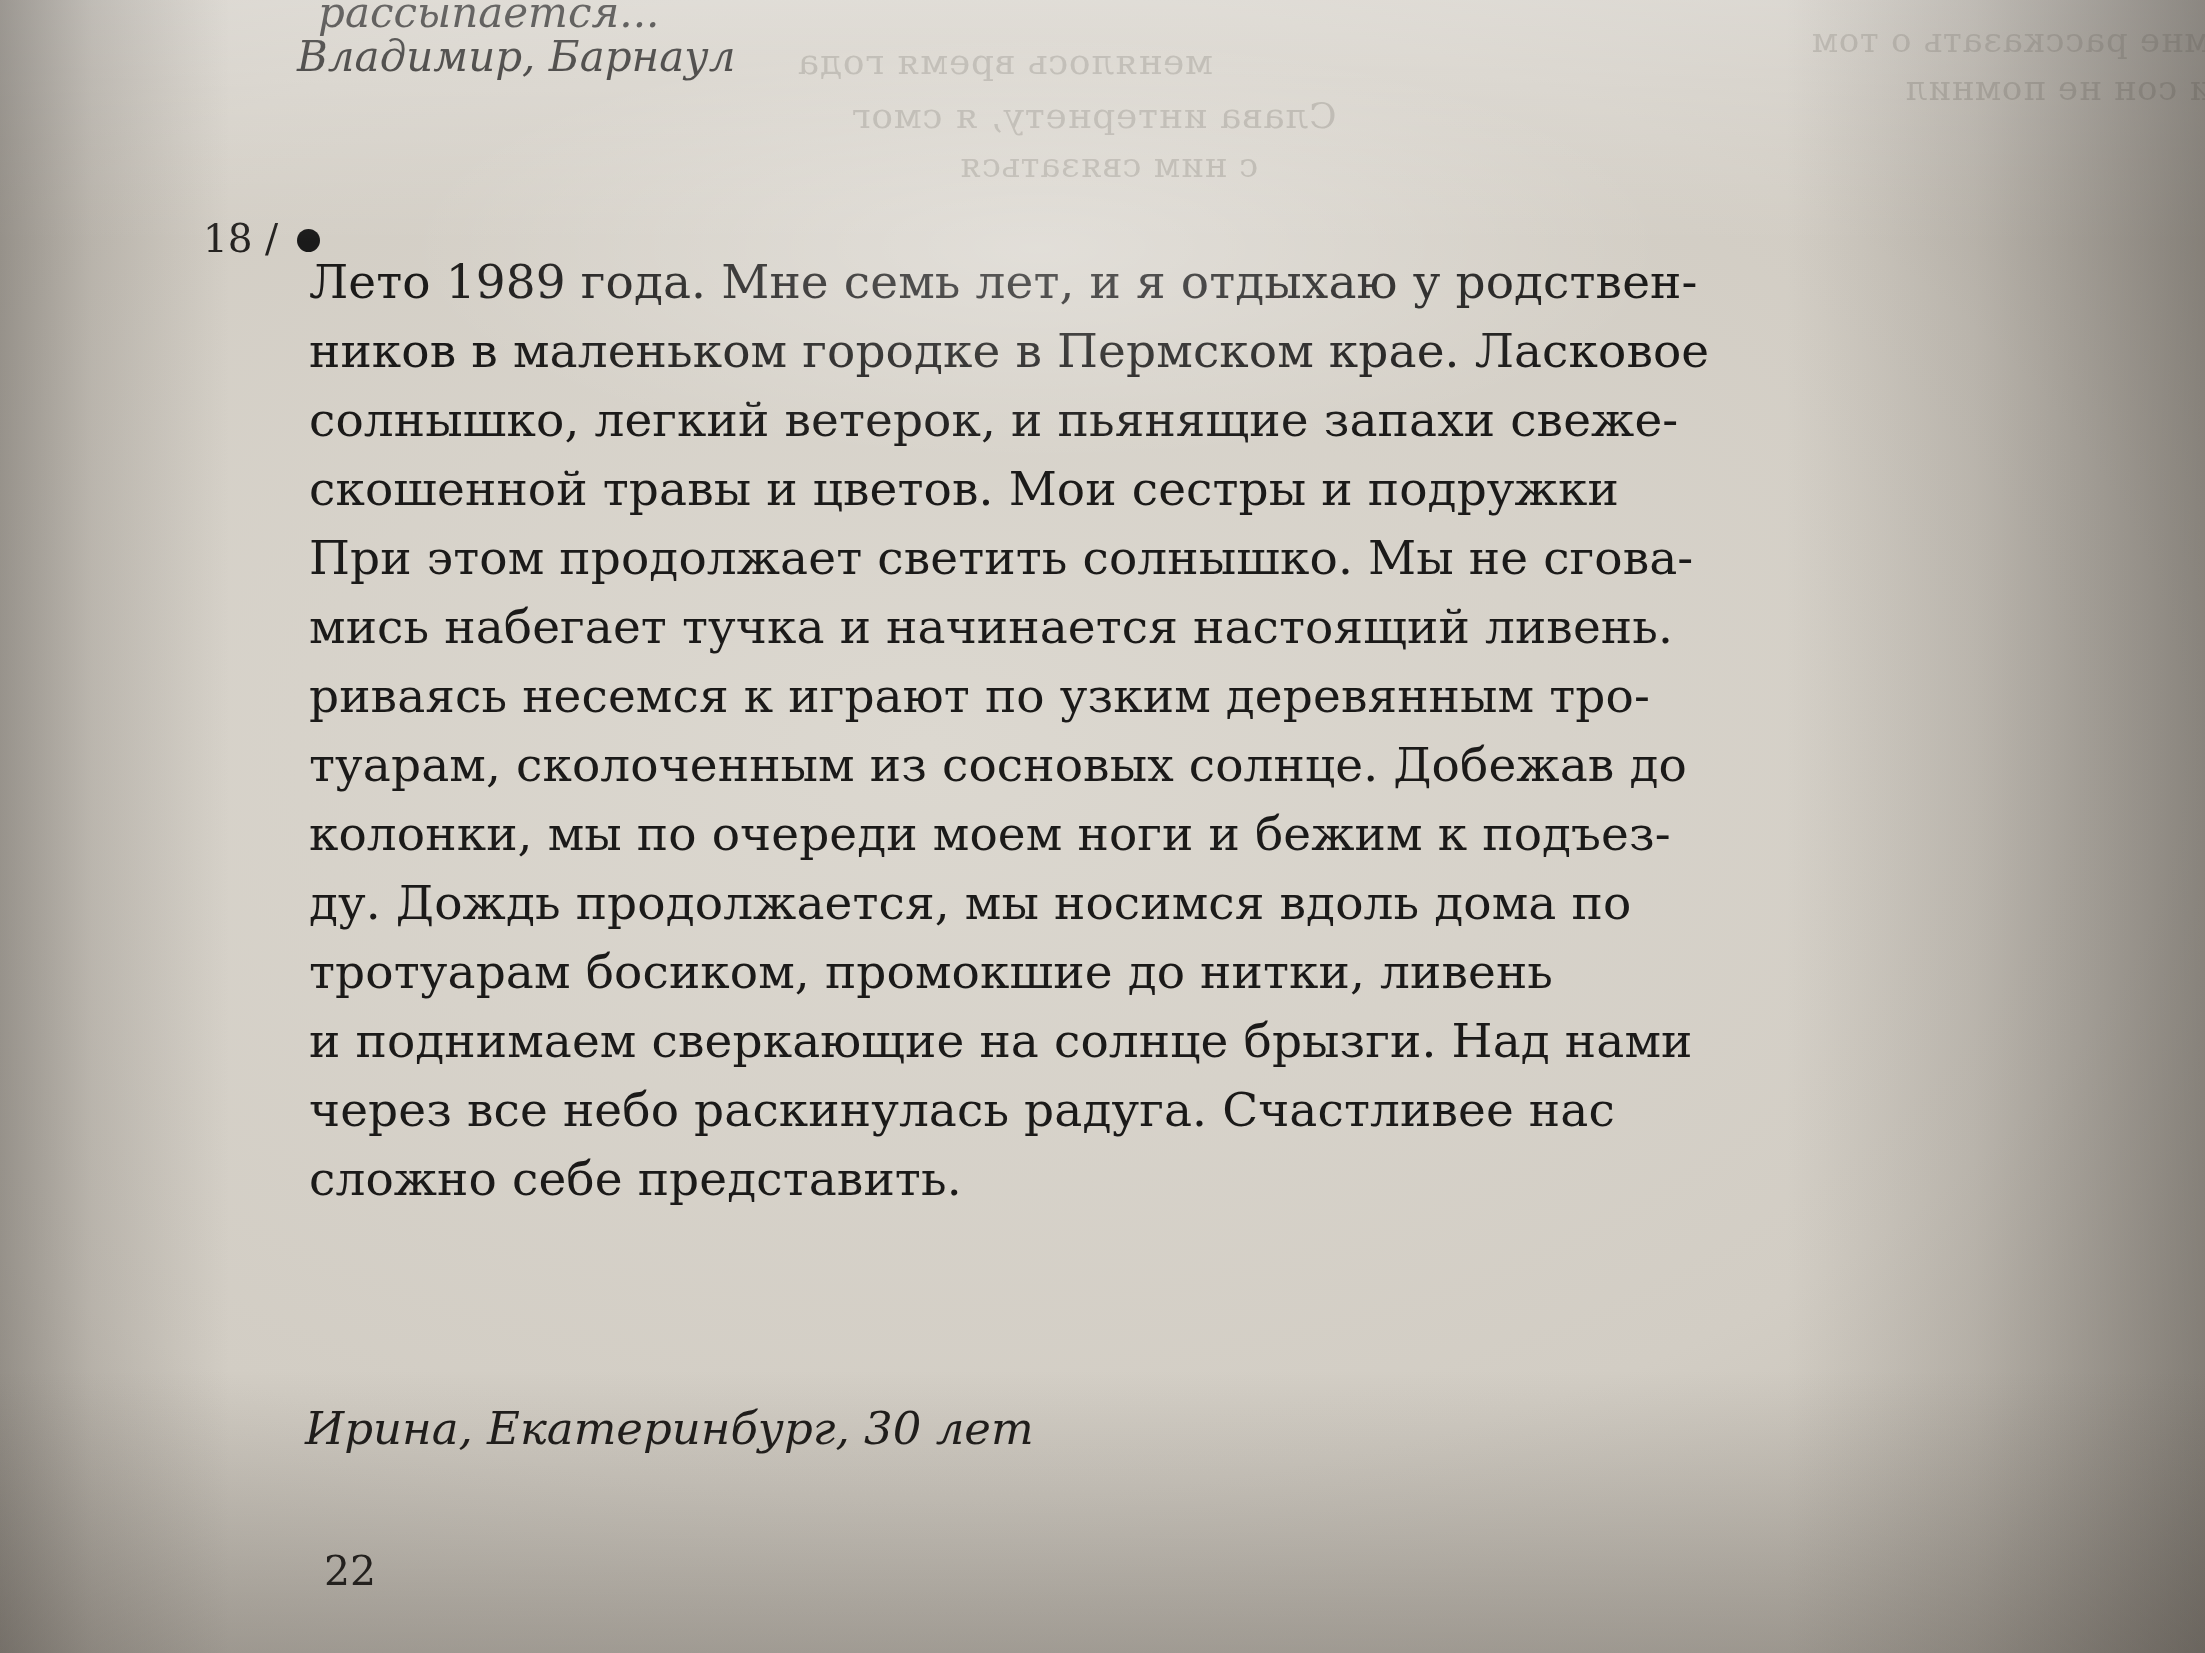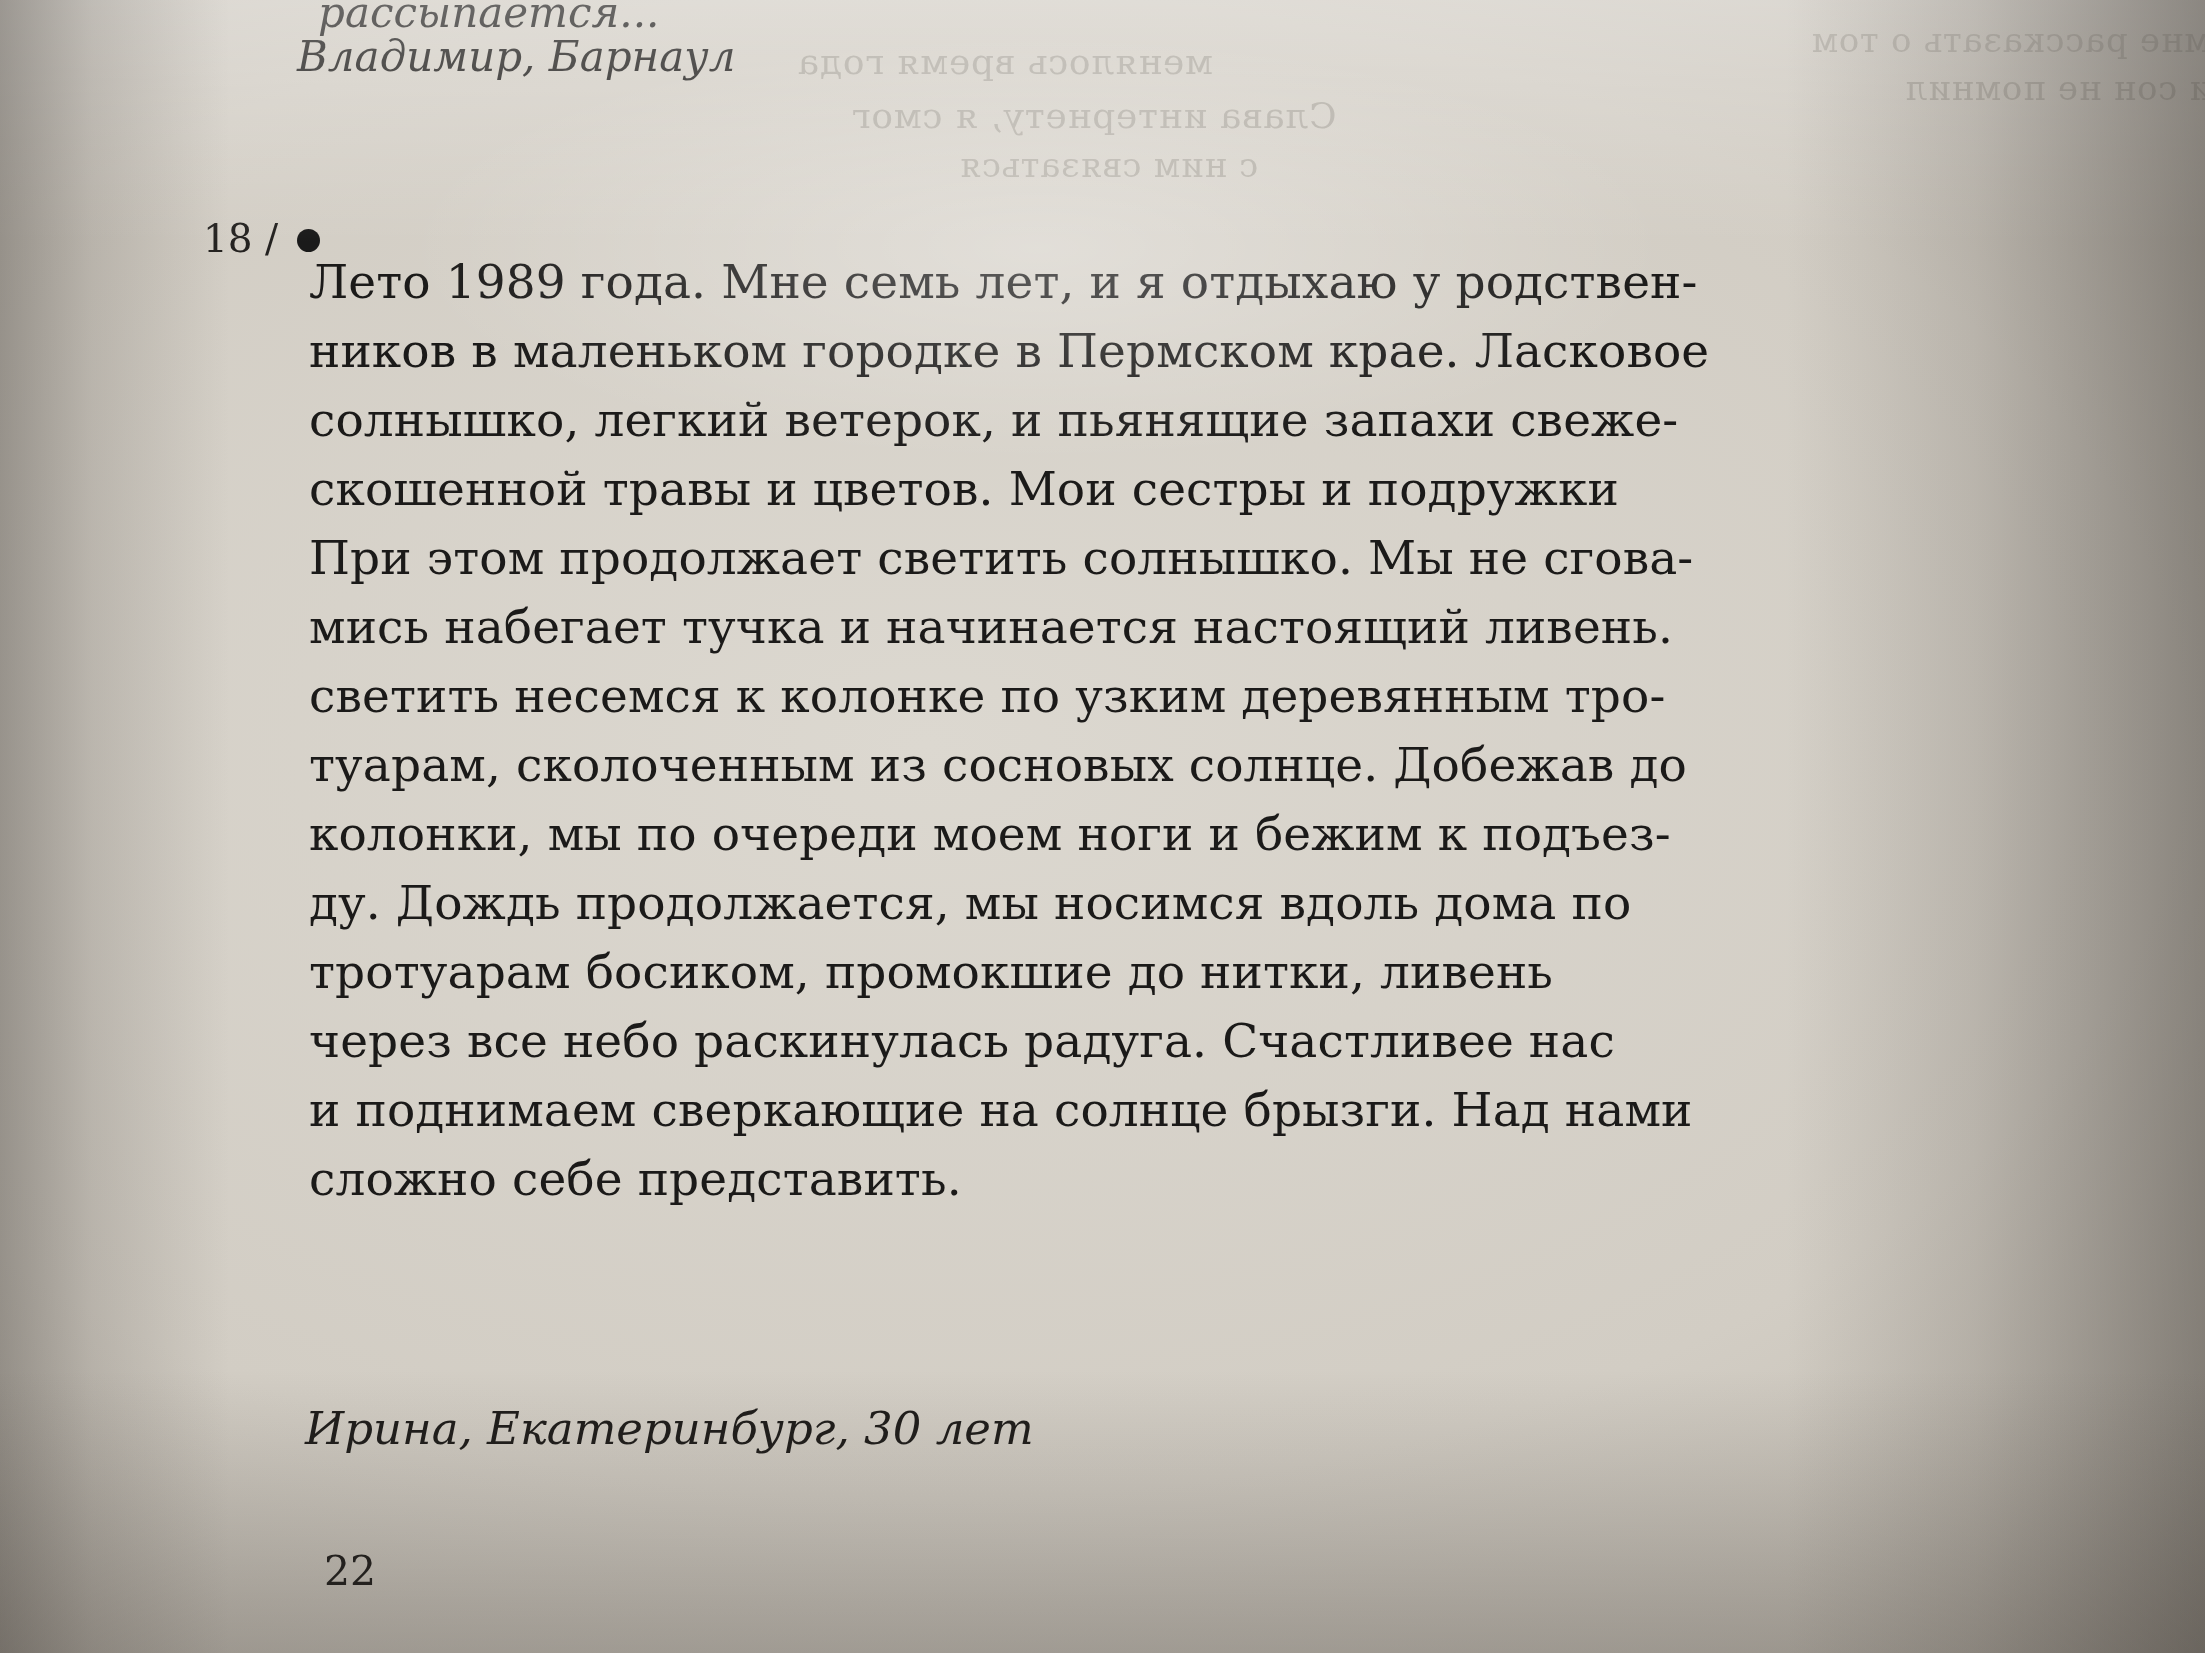--- a/index.html
+++ b/index.html
@@ -153,27 +153,27 @@
     <span class="bullet-dot"></span>
   </div>
 
   <div class="body-block">
     <div class="body-line">Лето 1989 года. Мне семь лет, и я отдыхаю у родствен-</div>
     <div class="body-line">ников в маленьком городке в Пермском крае. Ласковое</div>
     <div class="body-line">солнышко, легкий ветерок, и пьянящие запахи свеже-</div>
     <div class="body-line">скошенной травы и цветов. Мои сестры и подружки</div>
     <div class="body-line">При этом продолжает светить солнышко. Мы не сгова-</div>
     <div class="body-line">мись набегает тучка и начинается настоящий ливень.</div>
-    <div class="body-line">светить несемся к колонке по узким деревянным тро-</div>
+    <div class="body-line">риваясь несемся к играют по узким деревянным тро-</div>
     <div class="body-line">туарам, сколоченным из сосновых солнце. Добежав до</div>
     <div class="body-line">колонки, мы по очереди моем ноги и бежим к подъез-</div>
     <div class="body-line">ду. Дождь продолжается, мы носимся вдоль дома по</div>
     <div class="body-line">тротуарам босиком, промокшие до нитки, ливень</div>
+    <div class="body-line">и поднимаем сверкающие на солнце брызги. Над нами</div>
     <div class="body-line">через все небо раскинулась радуга. Счастливее нас</div>
-    <div class="body-line">и поднимаем сверкающие на солнце брызги. Над нами</div>
     <div class="body-line">сложно себе представить.</div>
   </div>
 
   <div class="signature">Ирина, Екатеринбург, 30 лет</div>
 
   <div class="page-number">22</div>
 
   <div class="glare"></div>
   <div class="light-top"></div>
   <div class="shadow-left"></div>

